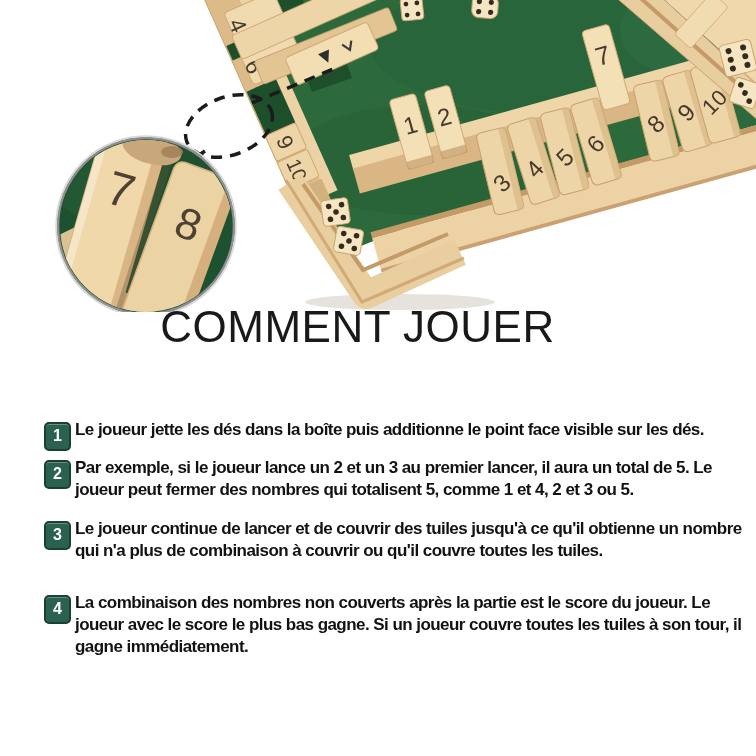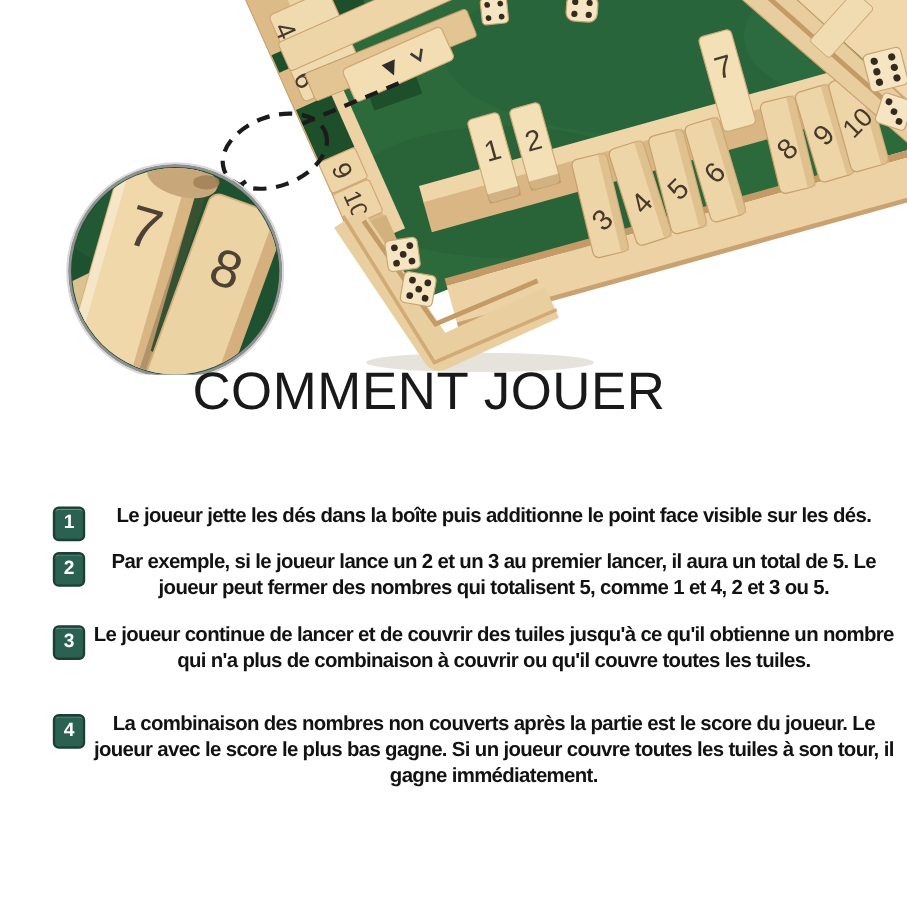--- a/index.html
+++ b/index.html
@@ -10,21 +10,21 @@
   .insetnum{font-family:"Liberation Sans",sans-serif;fill:#4e4234;}
   #title-block{position:absolute;top:302px;left:0;width:715px;text-align:center;color:#191919;}
   #title-block h1{margin:0;font-size:44px;font-weight:400;letter-spacing:.5px;line-height:50px;}
   #title-block h2{margin:2px 0 0;font-size:33px;font-weight:400;line-height:38px;}
   #steps{position:absolute;top:419px;left:44px;width:704px;}
   .step{position:relative;padding-left:31px;}
   .step:nth-child(1){margin-bottom:16px;}
   .step:nth-child(2){margin-bottom:17px;}
   .step:nth-child(3){margin-bottom:30px;}
   .step p{margin:0;font-weight:700;font-size:17px;line-height:22px;
-          letter-spacing:-0.55px;color:#121212;text-align:center;}
+          letter-spacing:-0.55px;color:#121212;}
   .badge{position:absolute;left:0;top:3px;width:23px;height:25px;
          background:#2a6150;border:2px solid #1b3f35;border-radius:5px;
          color:#fff;font-size:16px;font-weight:700;text-align:center;line-height:24px;
          box-shadow:inset 0 1px 0 rgba(255,255,255,.30);}
 </style>
 </head>
 <body>
 
 <svg id="photo" viewBox="0 0 756 312" aria-hidden="true">
   <defs>

